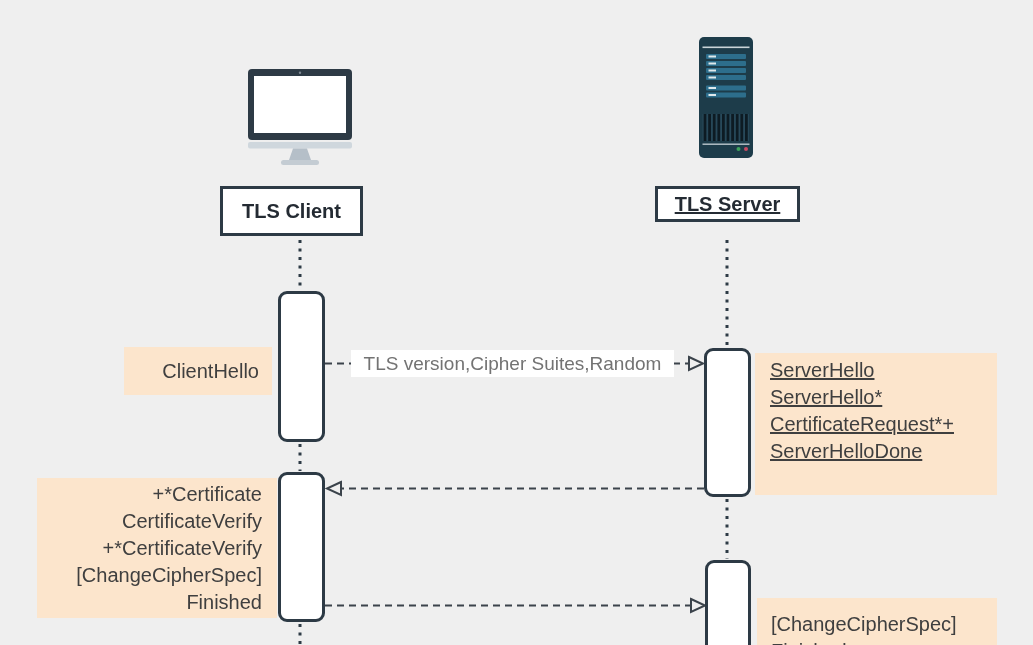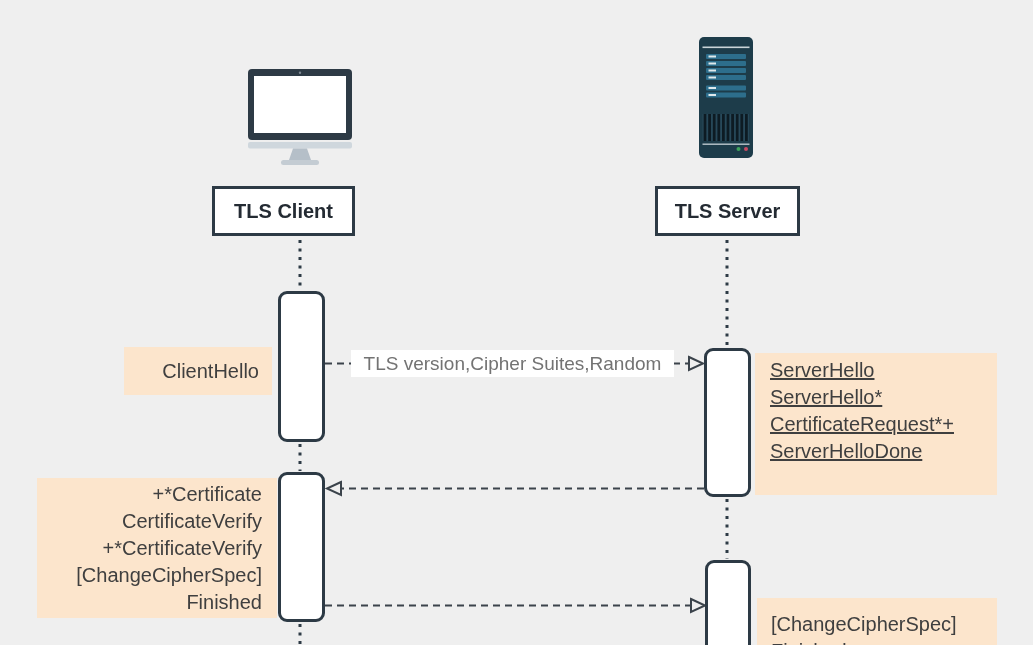--- a/index.html
+++ b/index.html
@@ -24,22 +24,22 @@
     box-sizing: border-box;
     background: #ffffff;
     border: 3px solid #2d3a45;
     display: flex;
     align-items: center;
     justify-content: center;
     font-size: 20px;
     font-weight: 700;
     color: #242b33;
   }
-  .actor-client { left: 212px; top: 186px; width: 143px; height: 50px; text-align: right; }
-  .actor-server { left: 655px; top: 186px; width: 145px; height: 50px; }
+  .actor-client { left: 220px; top: 186px; width: 143px; height: 50px; text-align: right; }
+  .actor-server { left: 655px; top: 186px; width: 145px; height: 36px; text-decoration: underline; }
   .activation-bar {
     position: absolute;
     box-sizing: border-box;
     background: #ffffff;
     border: 3px solid #2d3a45;
     border-radius: 9px;
   }
   .bar-c1 { left: 278px; top: 291px; width: 47px; height: 151px; }
   .bar-c2 { left: 278px; top: 472px; width: 47px; height: 150px; }
   .bar-s1 { left: 704px; top: 348px; width: 47px; height: 149px; }

